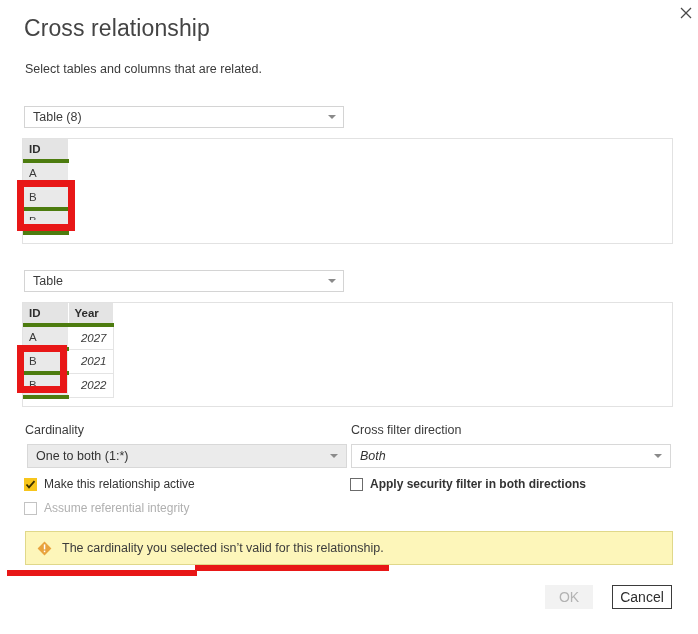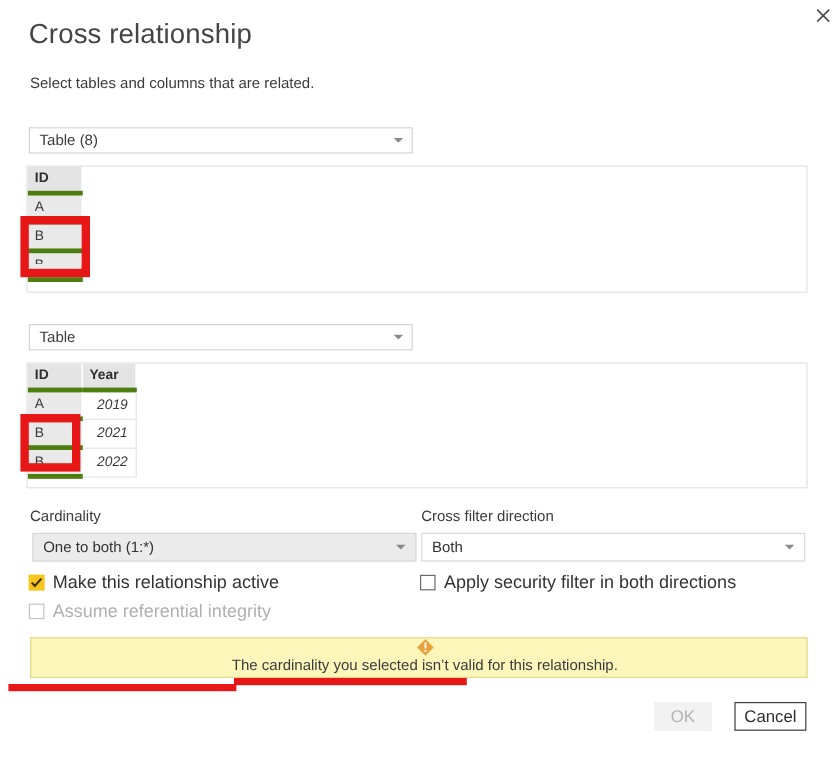--- a/index.html
+++ b/index.html
@@ -176,20 +176,21 @@
   }
   #select-cardinality {
     left: 27px; top: 444px; width: 320px;
     background: #ebebeb;
     border: 1px solid #d8d8d8;
   }
   #select-crossfilter {
     left: 351px; top: 444px; width: 320px;
     background: #ffffff;
     border: 1px solid #d8d8d8;
+    font-style: italic;
   }
   .select-box .select-text {
     font-size: 12.5px;
     color: #333333;
     padding-left: 8px;
     flex: 1;
     white-space: nowrap;
     overflow: hidden;
   }
   .select-box .caret { width: 24px; display:flex; align-items:center; justify-content:center; }
@@ -197,50 +198,49 @@
   
   .check-row {
     position: absolute;
     display: flex;
     align-items: center;
     cursor: pointer;
     white-space: nowrap;
   }
   #check-active    { left: 24px;  top: 477px; }
   #check-integrity { left: 24px;  top: 501px; cursor: default; }
-  #check-security  { left: 350px; top: 477px; }
+  #check-security  { left: 350px; top: 477px; font-weight: bold; }
 
   .cbox {
     width: 13px; height: 13px;
     box-sizing: border-box;
     display: flex; align-items: center; justify-content: center;
     flex: 0 0 auto;
   }
   .cbox.unchecked { border: 1px solid #6b6b6b; background: #ffffff; }
   .cbox.unchecked.disabled { border: 1px solid #c3c3c3; background: #ffffff; }
   .cbox.checked   { background: #f7c51c; border: 1px solid #f7c51c; }
   .cbox.checked svg { display: block; }
 
   .check-label {
-    font-size: 15px;
+    font-size: 12px;
     color: #333333;
     margin-left: 7px;
   }
   .check-label.disabled { color: #b0b0b0; }
 
   
   #warning-bar {
     position: absolute;
     left: 25px; top: 531px; width: 648px; height: 34px;
     box-sizing: border-box;
     background: #fdf6ba;
     border: 1px solid #e0d88a;
     display: flex;
     align-items: center;
-    flex-direction: column;
   }
   #warning-icon {
     margin-left: 11px;
     width: 15px; height: 15px;
     flex: 0 0 auto;
     position: relative;
   }
   #warning-text {
     font-size: 12.5px;
     color: #3b3b3b;
@@ -329,21 +329,21 @@
   <table class="preview" id="preview-bottom">
       <thead>
         <tr>
           <th style="width: 45px;">ID</th>
           <th style="width: 45px;">Year</th>
         </tr>
       </thead>
       <tbody>
         <tr>
           <td class="key-cell" style="width: 45px;">A</td>
-          <td class="val-cell" style="width: 45px;">2019</td>
+          <td class="val-cell" style="width: 45px;">2027</td>
         </tr>
         <tr>
           <td class="key-cell" style="width: 45px;">B</td>
           <td class="val-cell" style="width: 45px; margin-top: 43px;">2021</td>
         </tr>
         <tr>
           <td class="key-cell" style="width: 45px;">B</td>
           <td class="val-cell" style="width: 45px;">2022</td>
         </tr>
       </tbody>

